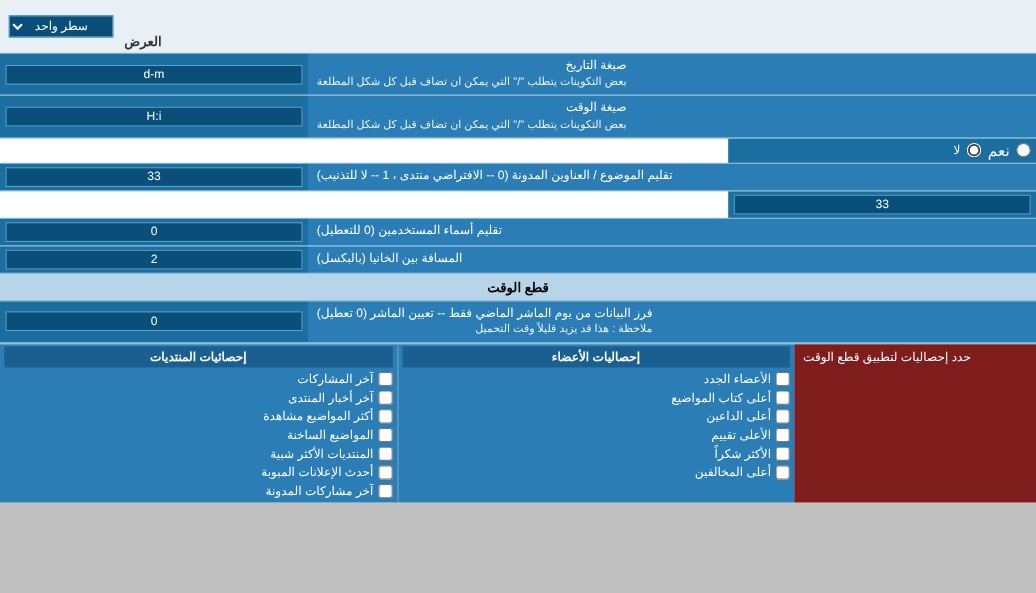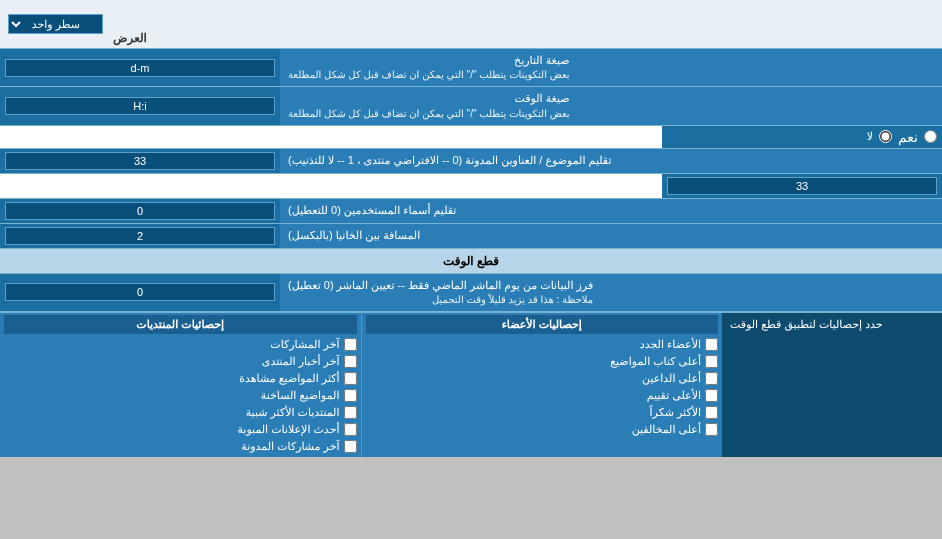--- a/index.html
+++ b/index.html
@@ -95,21 +95,21 @@
     }
     .stats-item input[type=checkbox] {
       accent-color: #fff;
     }
     .bottom-outer {
       display: flex;
       border-top: 1px solid #7ab3d0;
     }
     .bottom-right-label {
       width: 220px;
-      background: #0c4a6e;
+      background: #7f1d1d;
       color: #fff;
       font-size: 11px;
       text-align: right;
       padding: 5px 8px;
       display: flex;
       align-items: flex-start;
       justify-content: flex-end;
     }
     .bottom-stats-area {
       flex: 1;

